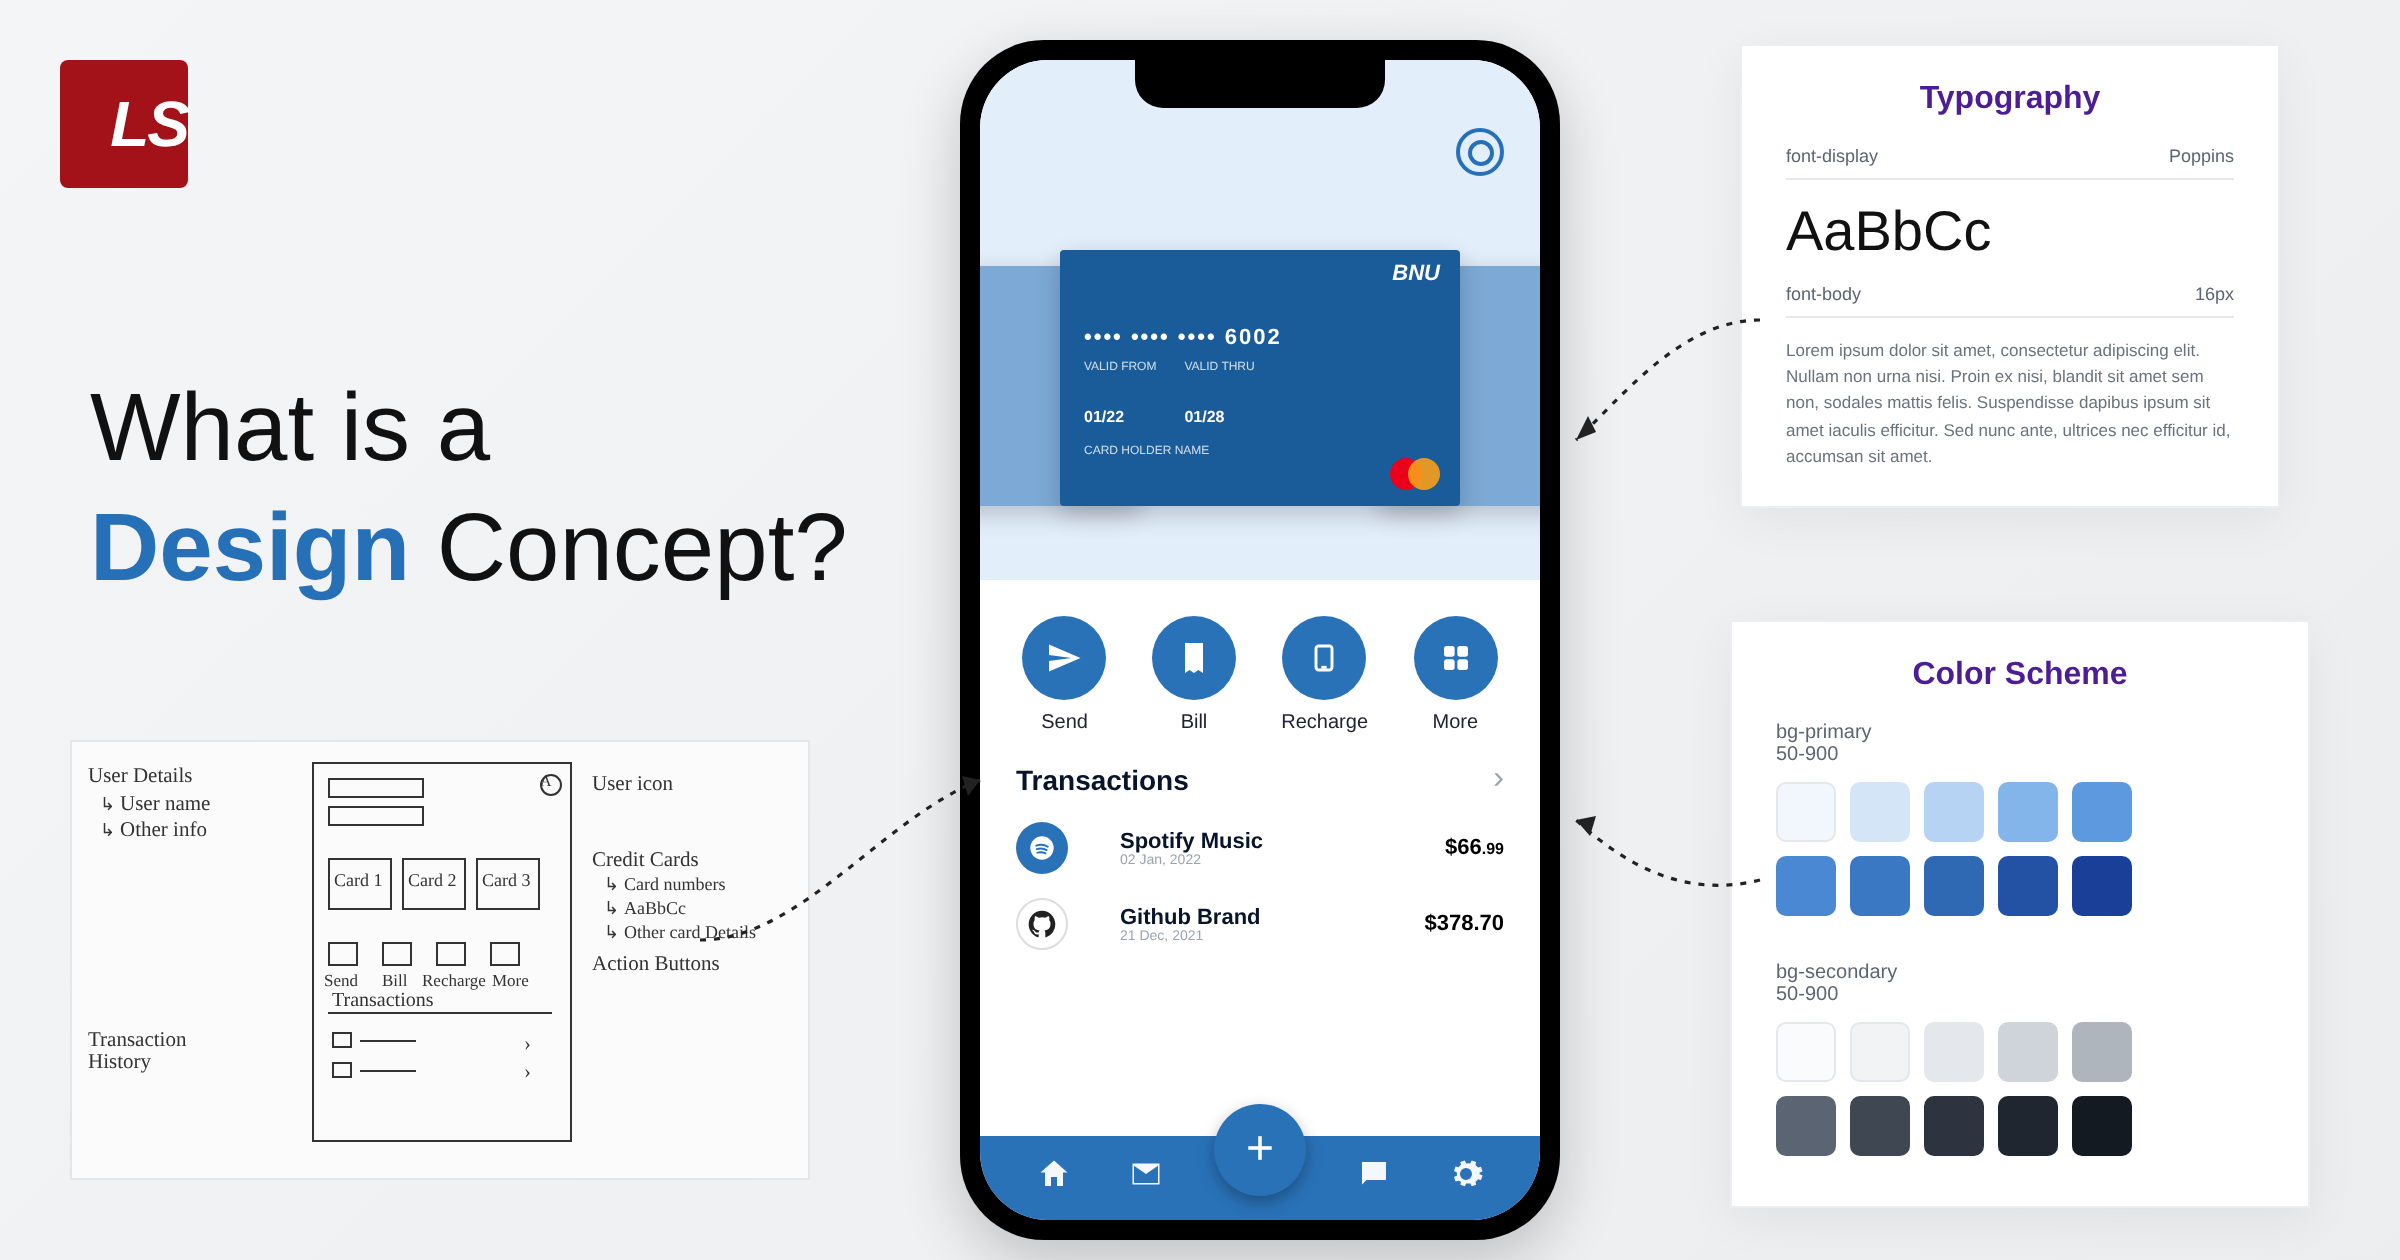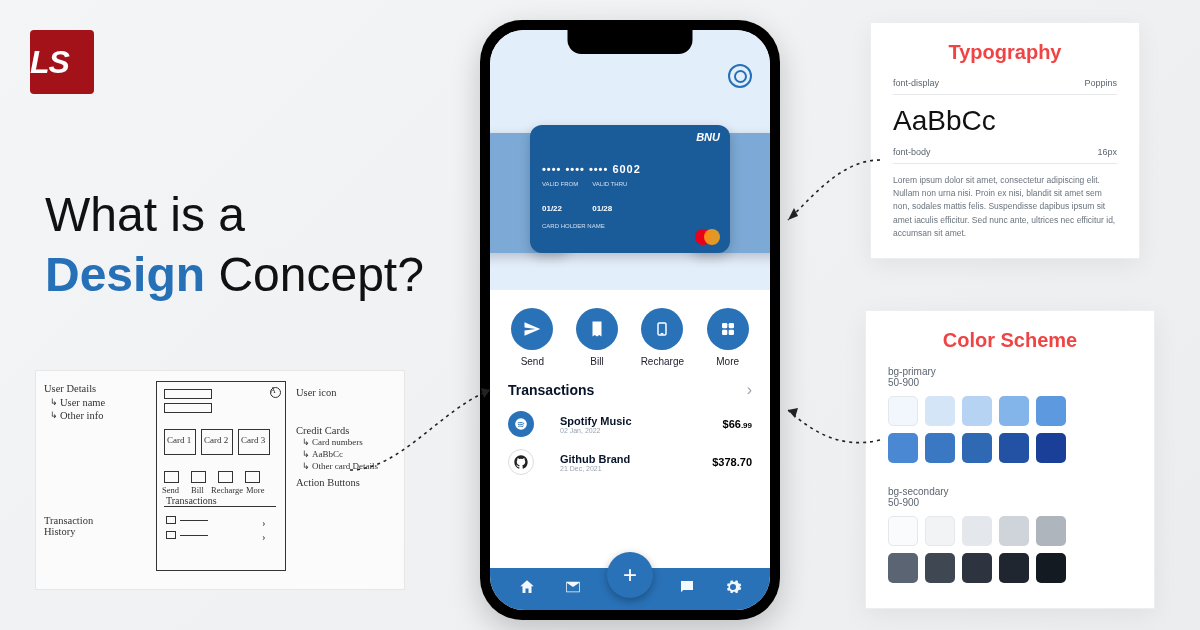--- a/index.html
+++ b/index.html
@@ -7,21 +7,21 @@
     width: 1200px; height: 630px;
     background: linear-gradient(135deg, #f4f5f7 0%, #ecedef 100%);
     font-family: -apple-system, BlinkMacSystemFont, "Segoe UI", Arial, sans-serif;
     position: relative; overflow: hidden;
   }
   
   .logo {
     position: absolute; top: 30px; left: 30px;
     width: 64px; height: 64px;
     background: #a31219;
-    display: flex; align-items: center; justify-content: flex-start;
+    display: flex; align-items: center; justify-content: flex-end;
     color: #fff; font-weight: 800; font-size: 32px; font-style: italic;
     border-radius: 4px; letter-spacing: -1px;
   }
 
   
   .headline {
     position: absolute; top: 185px; left: 45px;
     font-size: 48px; font-weight: 500; line-height: 1.25;
     color: #111;
   }
@@ -85,21 +85,21 @@
     border-radius: 50%; display:flex;align-items:center;justify-content:center;
   }
   .avatar::after{content:""; width:9px;height:9px;border:2px solid #2670b7;border-radius:50%;}
 
   .card-stack {
     position: absolute; top: 95px; left: 0; right: 0;
     height: 160px;
   }
   .ccard {
     position: absolute; width: 190px; height: 120px;
-    border-radius: 12px; padding: 10px 12px;
+    border-radius: 2px; padding: 10px 12px;
     color: #fff; font-size: 8px;
     box-shadow: 0 4px 12px rgba(0,0,0,0.2);
   }
   .ccard.back-left { left: -110px; top: 8px; background: #7ca9d5; z-index:1;}
   .ccard.back-right { right: -110px; top: 8px; background: #7ca9d5; z-index:1;}
   .ccard.front { left: 50%; transform: translateX(-50%); top: 0; background: #1a5b9a; z-index:2; width:200px; height:128px;}
   .cnum { font-size: 11px; letter-spacing: 1px; margin-top: 28px; font-weight:600;}
   .clab { font-size: 6px; opacity: .8; text-transform: uppercase;}
   .cval { font-size: 8px; font-weight:600;}
   .crow { display:flex; gap:14px; margin-top:6px;}
@@ -147,21 +147,21 @@
   }
   .bottom-nav .ni{ opacity:.95; }
 
   
   .panel {
     position:absolute; background:#fff; border:1px solid #eceef1;
     box-shadow: 0 6px 24px rgba(0,0,0,0.06);
     padding: 18px 22px;
   }
   .typo { right: 60px; top: 22px; width: 270px; }
-  .panel h3 { font-size:20px; font-weight:800; text-align:center; color:#ef4444; margin-bottom:14px;}
+  .panel h3 { font-size:16px; font-weight:800; text-align:center; color:#4c1d95; margin-bottom:14px;}
   .meta { display:flex; justify-content:space-between; font-size:9px; color:#5c6570; border-bottom:1px solid #e6e8eb; padding-bottom:6px; margin-bottom:10px;}
   .sample { font-size:28px; font-weight:500; color:#111; margin-bottom:10px;}
   .lorem { font-size:8.5px; color:#6a737d; line-height:1.55;}
 
   
   .colors { right: 45px; top: 310px; width: 290px; }
   .pal-lab { display:flex; justify-content:space-between; font-size:10px; color:#5c6570; margin: 6px 0 8px; flex-direction: column;}
   .sw-row { display:flex; gap:7px; margin-bottom:7px;}
   .sw { width:30px; height:30px; border-radius:5px; }
 

